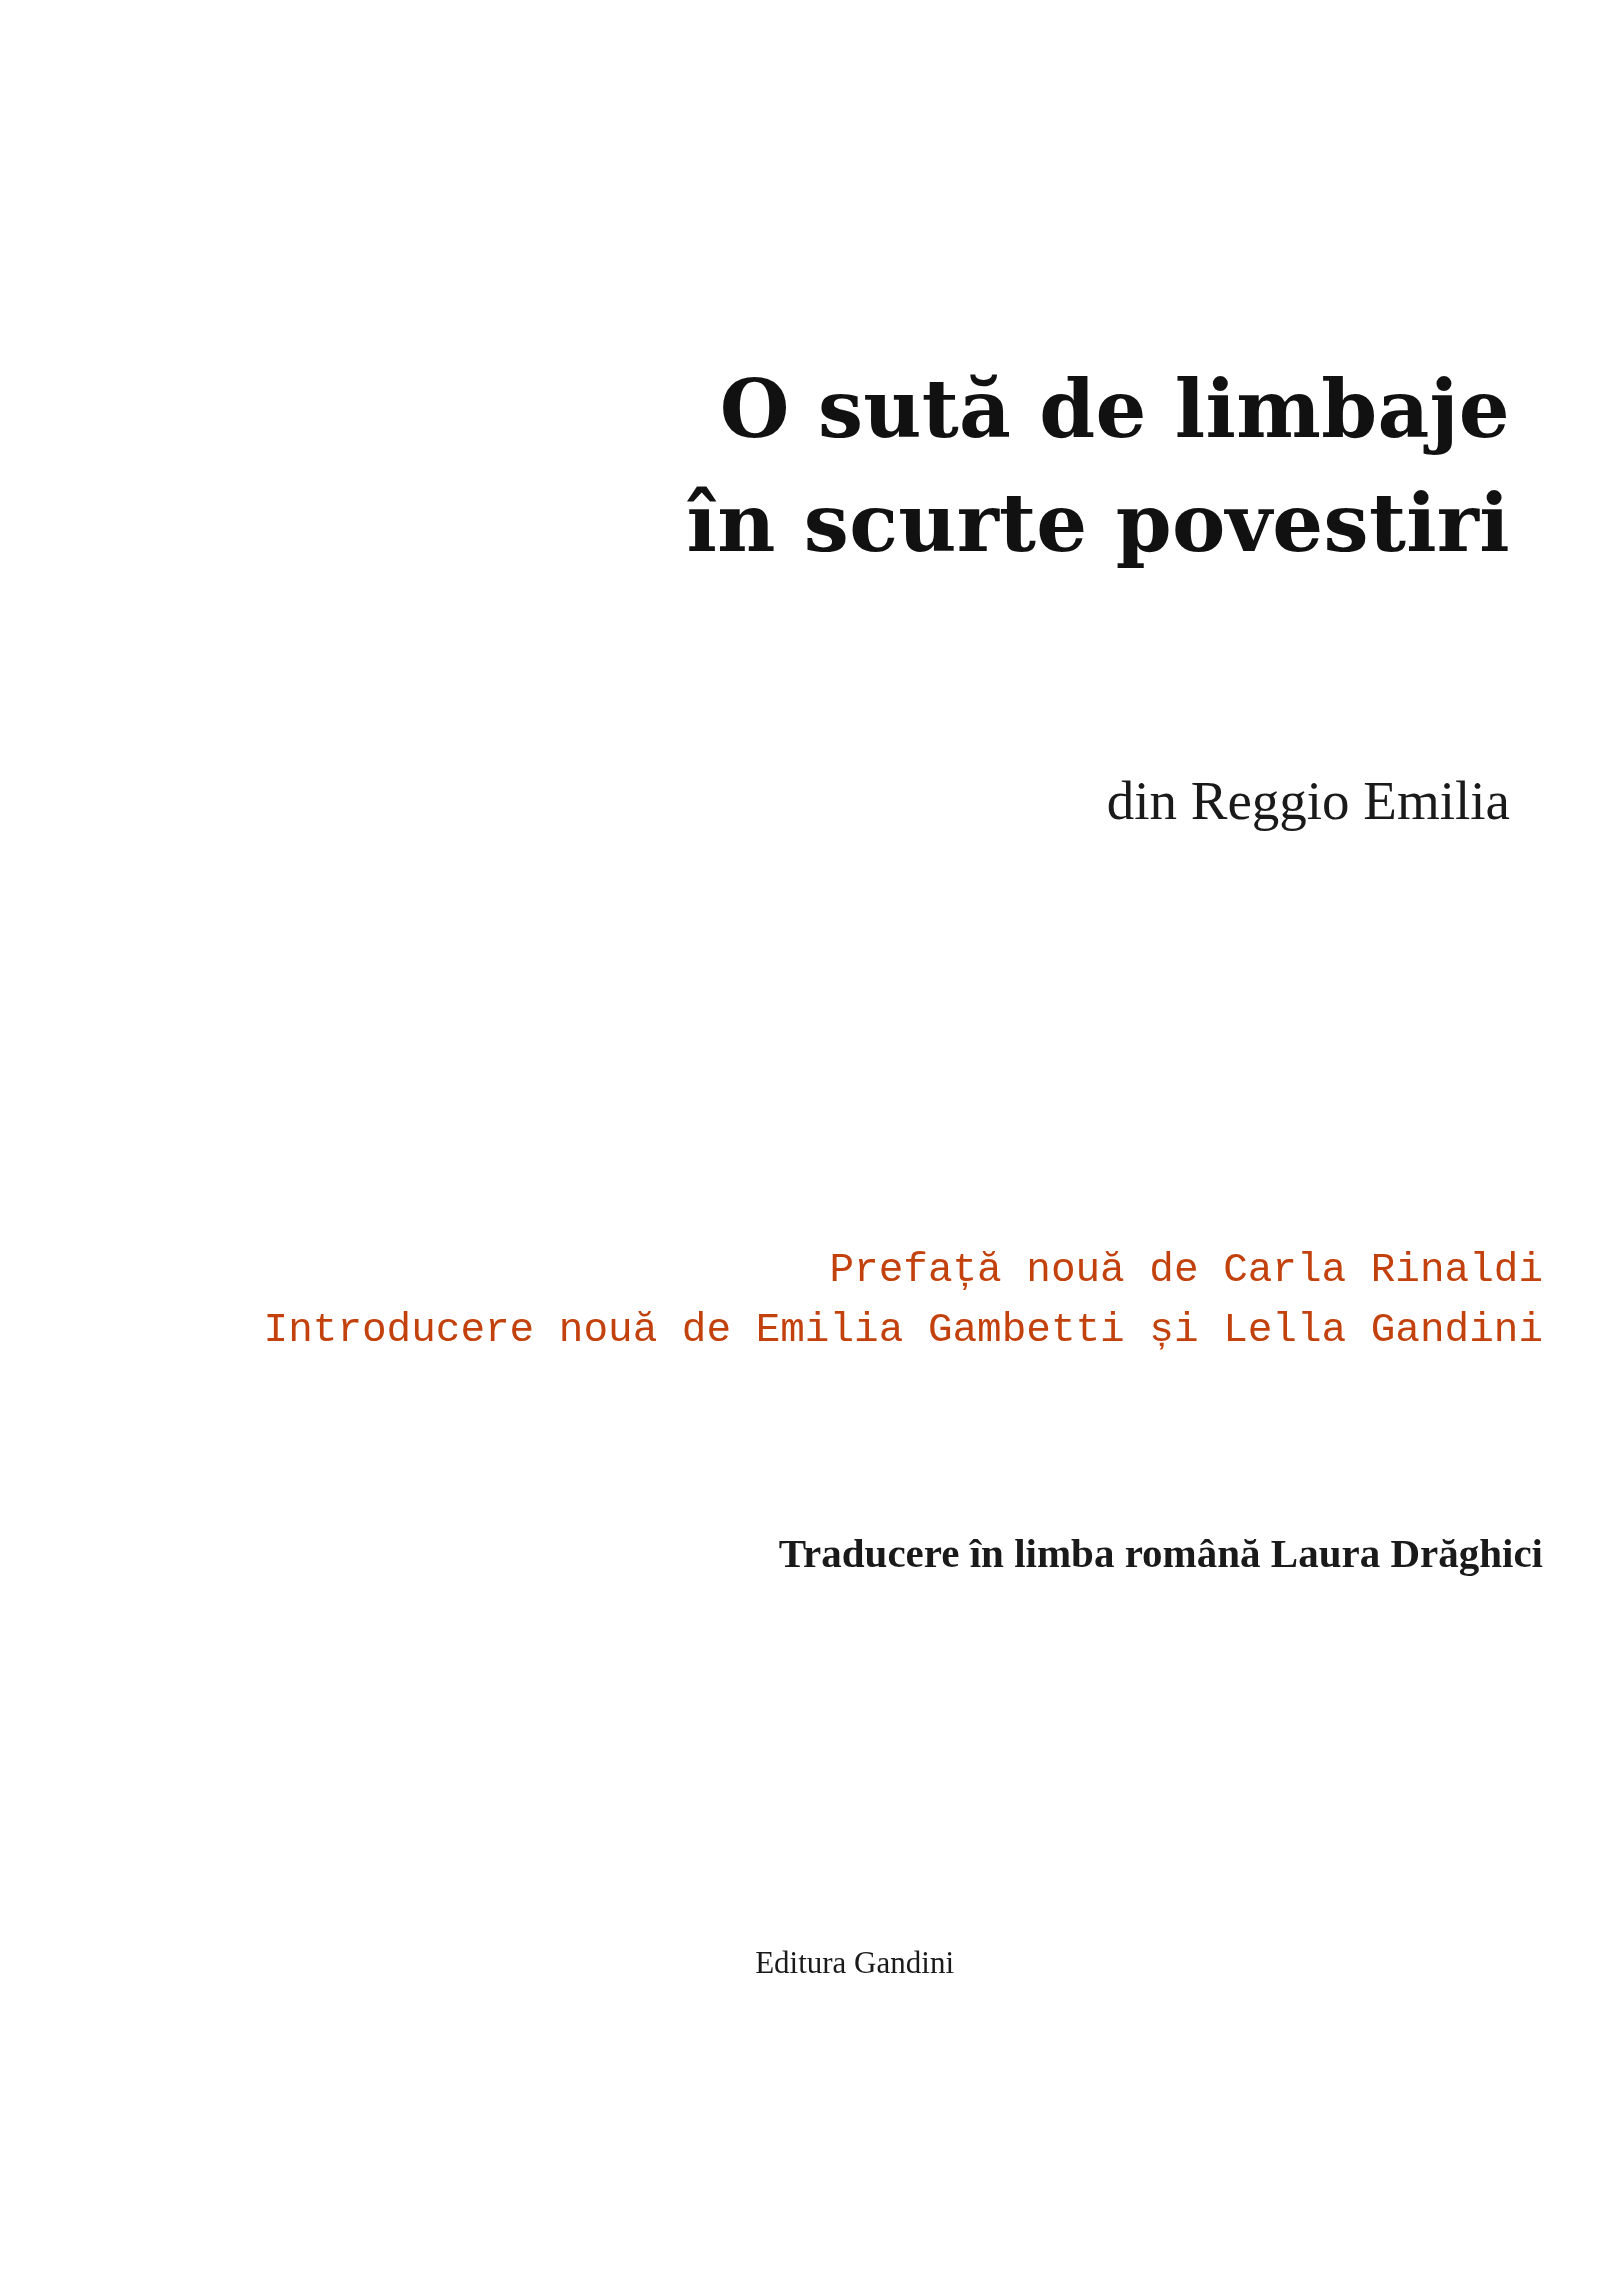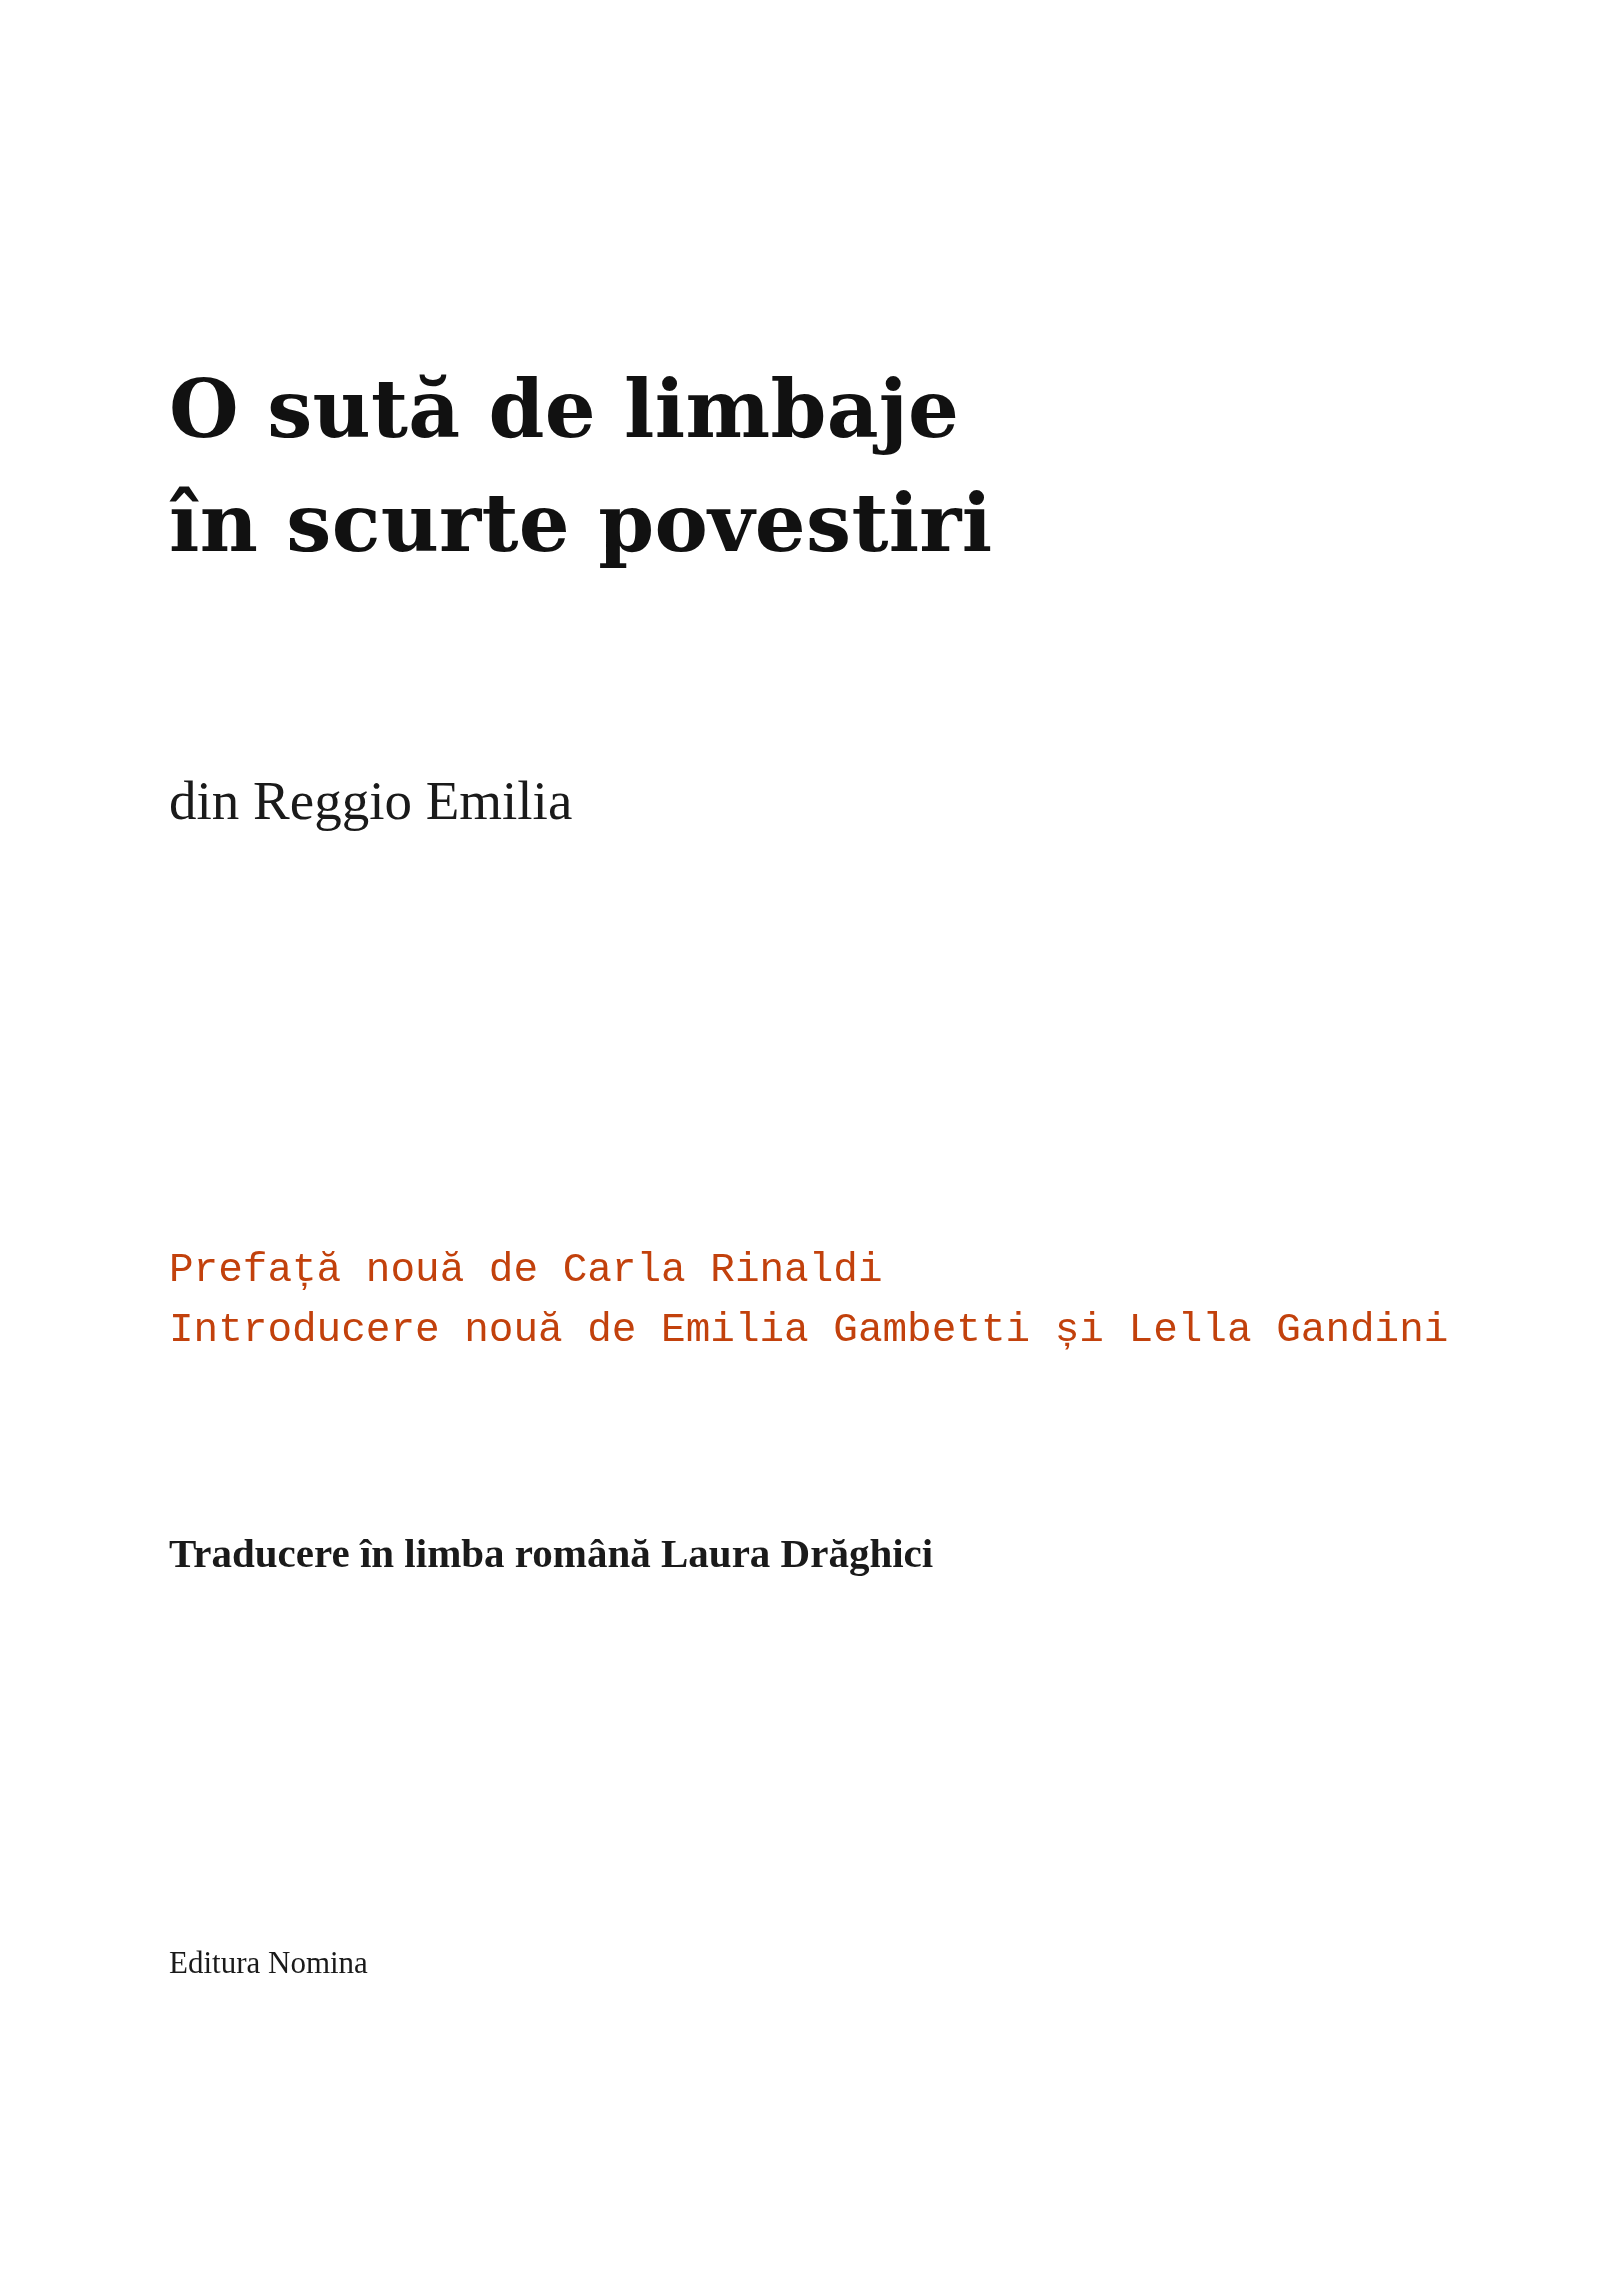--- a/index.html
+++ b/index.html
@@ -14,20 +14,21 @@
     color: #1a1a1a;
     -webkit-font-smoothing: antialiased;
   }
   .page {
     position: relative;
     width: 1623px;
     height: 2206px;
     box-sizing: border-box;
     background: #ffffff;
     overflow: hidden;
+    text-align: right;
   }
 
   .title-block {
     position: absolute;
     left: 169px;
     top: 353px;
     width: 1341px;
   }
   .title-line {
     font-family: "DejaVu Serif", "Liberation Serif", serif;
@@ -116,17 +117,17 @@
   <div class="credits-block">
     <div class="credit-line">Prefață nouă de Carla Rinaldi</div>
     <div class="credit-line">Introducere nouă de Emilia Gambetti și Lella Gandini</div>
   </div>
 
   <div class="translator-block">
     <div class="translator-line">Traducere în limba română Laura Drăghici</div>
   </div>
 
   <div class="publisher-block">
-    <div class="publisher-line">Editura Nomina</div>
+    <div class="publisher-line">Editura Gandini</div>
   </div>
 
 </div>
 
 
 </body></html>

